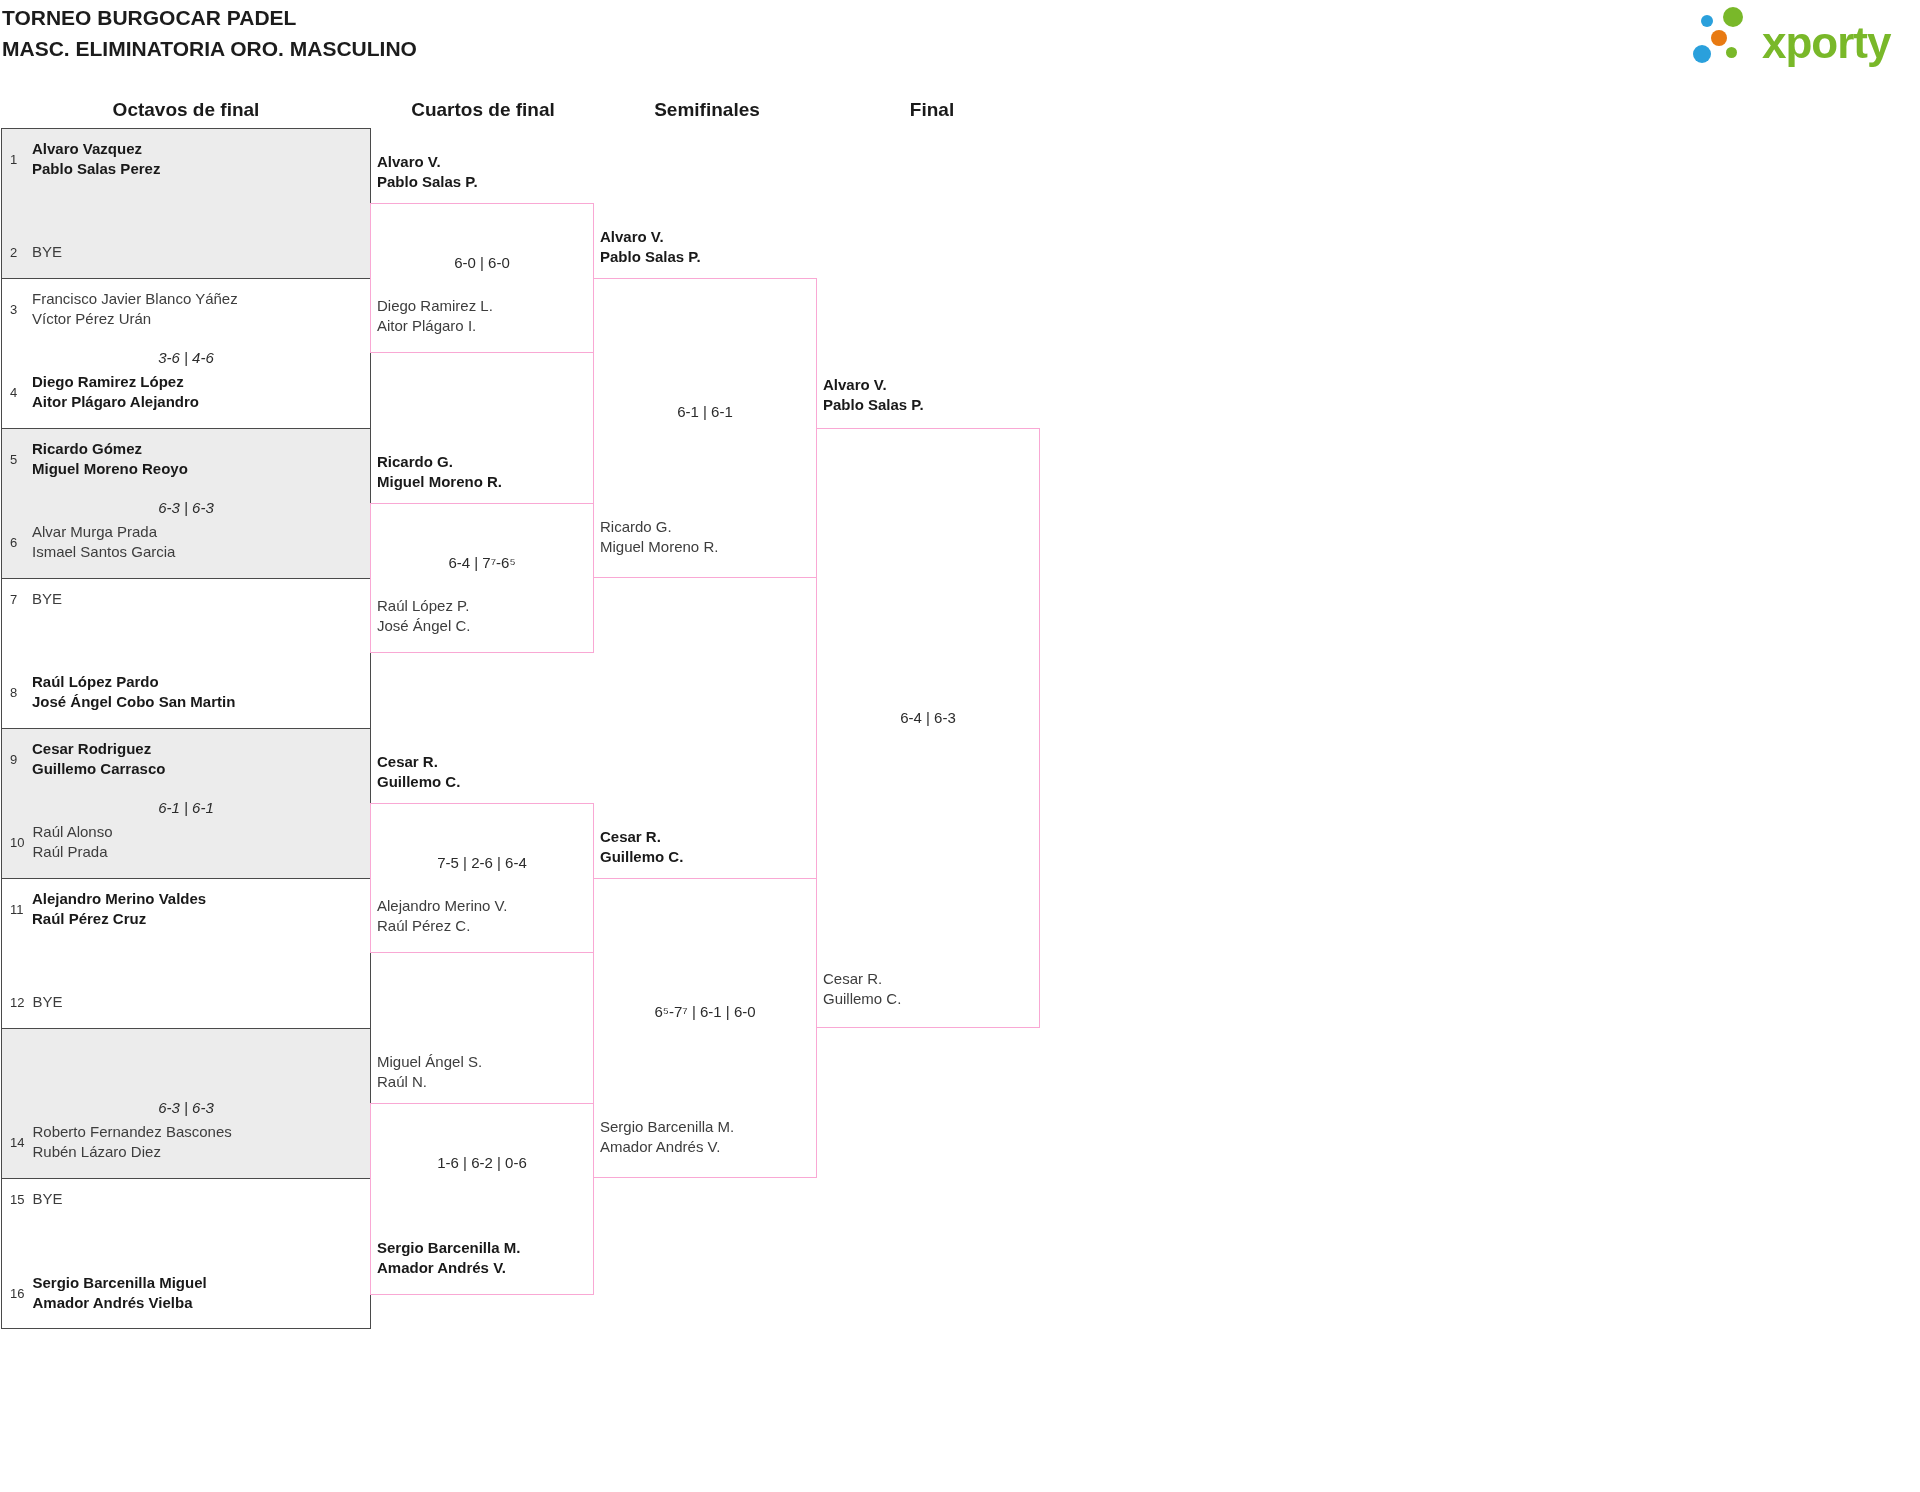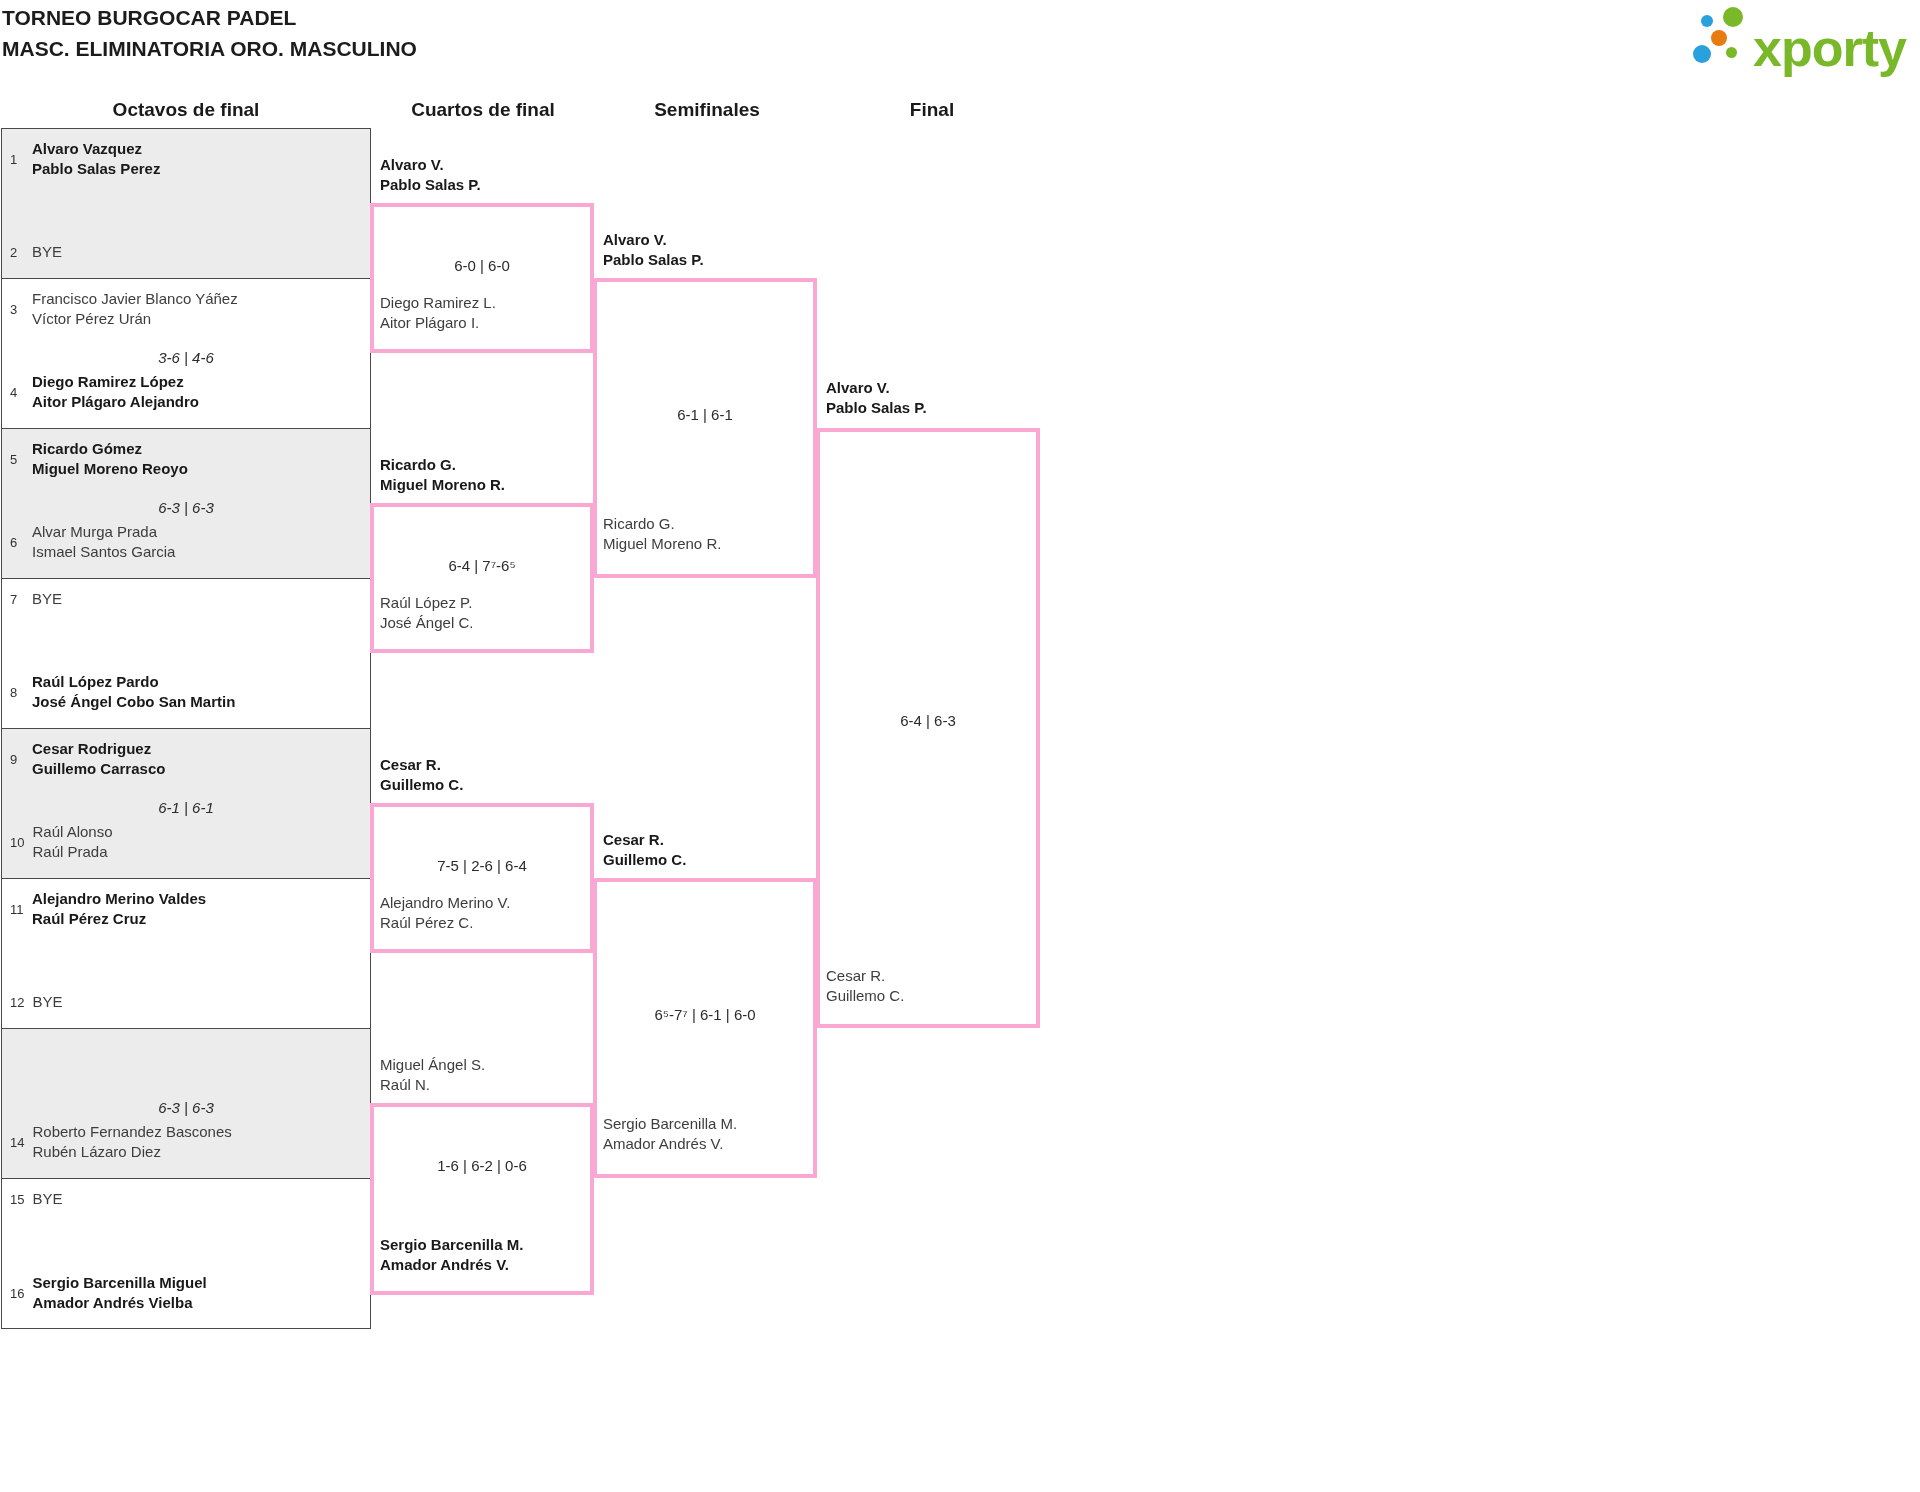--- a/index.html
+++ b/index.html
@@ -12,37 +12,37 @@
   #h-oct{left:74px;} #h-cua{left:371px;} #h-sem{left:595px;} #h-fin{left:820px;}
 
   
   .logo{position:absolute;left:1690px;top:0;width:230px;height:80px;}
   .dot{position:absolute;border-radius:50%;}
   .d-blue-s{left:11px;top:15px;width:12px;height:12px;background:#2aa0dc;}
   .d-green-b{left:33px;top:7px;width:20px;height:20px;background:#79b829;}
   .d-orange{left:21px;top:30px;width:16px;height:16px;background:#e87a12;}
   .d-blue-b{left:3px;top:45px;width:18px;height:18px;background:#2aa0dc;}
   .d-green-s{left:36px;top:47px;width:11px;height:11px;background:#79b829;}
-  .wordmark{position:absolute;left:63px;top:18px;font-size:52px;font-weight:700;letter-spacing:-1px;color:#79b829;}
+  .wordmark{position:absolute;left:72px;top:18px;font-size:44px;font-weight:700;letter-spacing:-1px;color:#79b829;}
 
   
   .r16{position:absolute;left:1px;top:128px;width:368px;height:1199px;border:1px solid #4a4a4a;overflow:hidden;}
   .cell{position:relative;height:150px;border-bottom:1px solid #4a4a4a;box-sizing:border-box;background:#fff;}
   .cell:last-child{border-bottom:none;}
   .cell.shade{background:#ececec;}
   .slot{position:absolute;left:8px;right:4px;display:flex;align-items:center;gap:8px;}
   .slot.top{top:10px;}
   .slot.bot{bottom:16px;}
   .seed{min-width:14px;font-size:13px;color:#333;text-align:left;}
   .names{font-size:15px;line-height:20px;color:#3d3d3d;}
   .names.w{font-weight:700;color:#191919;}
   .cell-score{position:absolute;left:0;right:0;top:70px;text-align:center;font-size:15px;color:#2b2b2b;font-style:italic;}
 
   
-  .knock{position:absolute;border:4px solid #f9a8d4;box-sizing:border-box;}
+  .knock{position:absolute;border:1px solid #f9a8d4;box-sizing:border-box;}
   #qf1{left:370px;top:203px;width:224px;height:150px;}
   #qf2{left:370px;top:503px;width:224px;height:150px;}
   #qf3{left:370px;top:803px;width:224px;height:150px;}
   #qf4{left:370px;top:1103px;width:224px;height:192px;}
   #sf1{left:593px;top:278px;width:224px;height:300px;}
   #sf2{left:593px;top:878px;width:224px;height:300px;}
   #final{left:816px;top:428px;width:224px;height:600px;}
   .kteam{font-size:15px;line-height:20px;color:#3d3d3d;}
   .kteam.w{font-weight:700;color:#191919;}
   .kabove{position:absolute;left:6px;bottom:calc(100% + 12px);}

